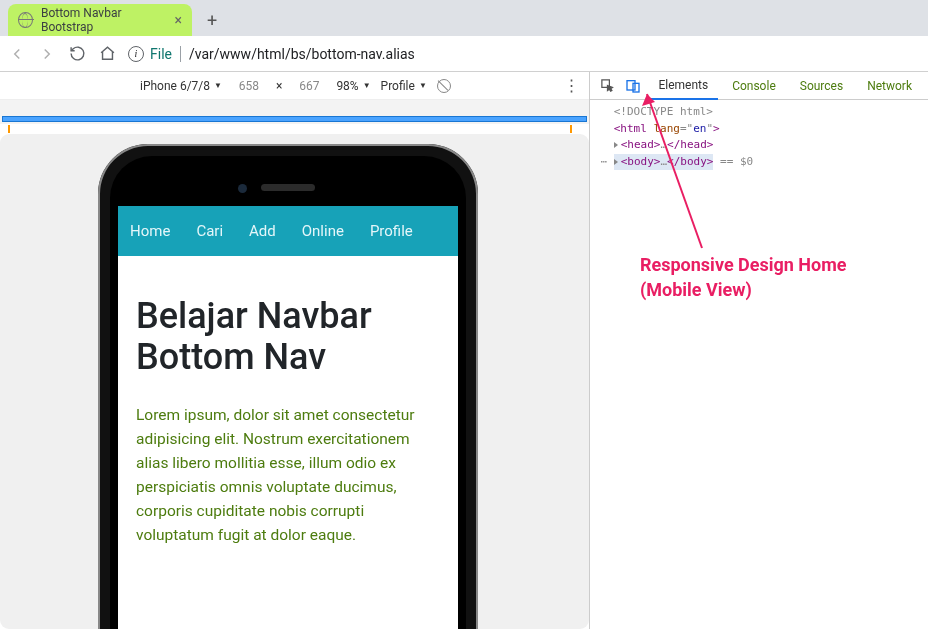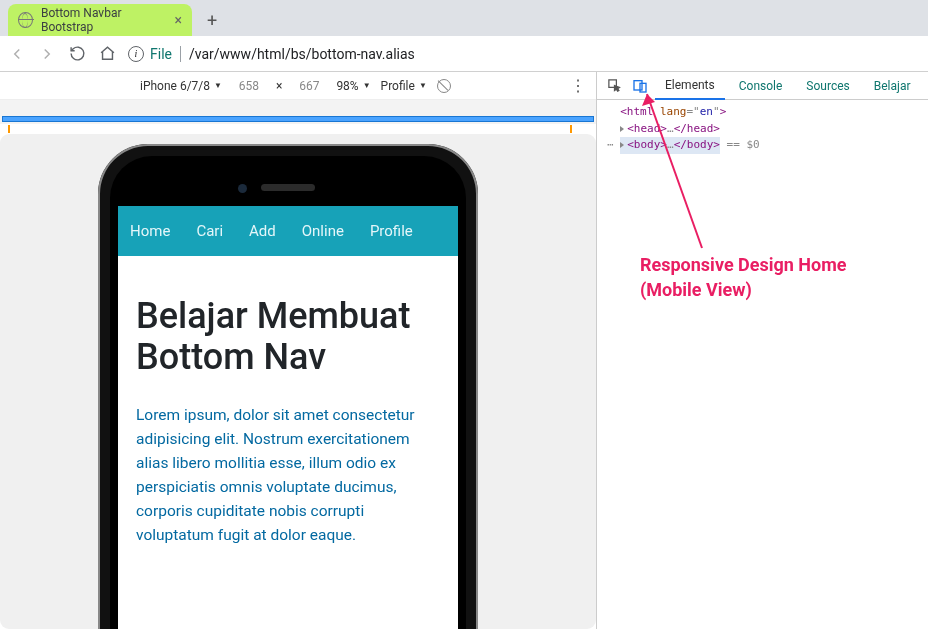--- a/index.html
+++ b/index.html
@@ -47,27 +47,27 @@
 .phone { position: absolute; left: 98px; top: 10px; width: 380px; height: 700px; background: #111; border-radius: 50px; padding: 12px; box-shadow: 0 0 0 2px #888 inset; }
 .phone-inner { background: #000; width: 100%; height: 100%; border-radius: 42px; padding: 50px 8px 0; position: relative; }
 .speaker { position: absolute; top: 28px; left: 50%; transform: translateX(-50%); width: 54px; height: 7px; background: #2b2b2b; border-radius: 4px; }
 .camera { position: absolute; top: 28px; left: 128px; width: 9px; height: 9px; background: #1b2a3b; border-radius: 50%; }
 .screen { background: #fff; width: 100%; height: 100%; overflow: hidden; }
 
 .nav { background: #17a2b8; display: flex; padding: 16px 12px; gap: 26px; }
 .nav a { color: #e4f6f9; font-size: 15px; text-decoration: none; }
 .content { padding: 40px 18px 18px; }
 .content h1 { font-size: 36px; font-weight: 500; line-height: 1.15; color: #212529; margin-bottom: 22px; }
-.content p { font-size: 15.5px; line-height: 1.55; color: #0369a1; margin-top: 24px; }
+.content p { font-size: 15.5px; line-height: 1.55; color: #4d7c0f; margin-top: 24px; }
 
 
 .dt-tabs { height: 28px; border-bottom: 1px solid #ccc; display: flex; align-items: center; font-size: 12px; padding: 0 6px; gap: 4px; }
 .dt-ibtn { width: 22px; height: 22px; display: flex; align-items: center; justify-content: center; color: #555; }
 .dt-ibtn.active svg { stroke: #1a73e8; }
-.dt-tab { padding: 0 10px; height: 28px; display: flex; align-items: center; color: #0f766e; }
+.dt-tab { padding: 0 10px; height: 28px; display: flex; align-items: center; color: #4d7c0f; }
 .dt-tab.active { color: #333; border-bottom: 2px solid #1a73e8; }
 .dt-body { flex: 1; background: #fff; font-family: Menlo, Consolas, monospace; font-size: 11px; padding: 4px 0 4px 10px; line-height: 1.5; color: #888; position: relative; }
 .dt-body .tag { color: #881280; }
 .dt-body .attr { color: #994500; }
 .dt-body .val { color: #1a1aa6; }
 .dt-body .row { white-space: pre; }
 .dt-body .sel { background: #dde7f4; display: inline-block; }
 .dt-body .tri { display: inline-block; width: 0; height: 0; border-left: 4px solid #888; border-top: 3px solid transparent; border-bottom: 3px solid transparent; margin-right: 3px; vertical-align: middle; }
 
 
@@ -154,21 +154,21 @@
           <div class="speaker"></div>
           <div class="screen">
             <div class="nav">
               <a>Home</a>
               <a>Cari</a>
               <a>Add</a>
               <a>Online</a>
               <a>Profile</a>
             </div>
             <div class="content">
-              <h1>Belajar Membuat Bottom Nav</h1>
+              <h1>Belajar Navbar Bottom Nav</h1>
               <p>Lorem ipsum, dolor sit amet consectetur adipisicing elit. Nostrum exercitationem alias libero mollitia esse, illum odio ex perspiciatis omnis voluptate ducimus, corporis cupiditate nobis corrupti voluptatum fugit at dolor eaque.</p>
             </div>
           </div>
         </div>
       </div>
     </div>
   </div>
 
   <div class="right">
     <div class="dt-tabs">
@@ -180,23 +180,24 @@
         </div>
       <div class="dt-ibtn active">
           <svg width="16" height="16" viewBox="0 0 24 24" fill="none" stroke="#1a73e8" stroke-width="2">
             <rect x="3" y="4" width="12" height="14"></rect>
             <rect x="12" y="8" width="9" height="13"></rect>
           </svg>
         </div>
       <div class="dt-tab active">Elements</div>
       <div class="dt-tab">Console</div>
       <div class="dt-tab">Sources</div>
-      <div class="dt-tab" style="overflow:hidden">Belajar</div>
+      <div class="dt-tab" style="overflow:hidden">Network</div>
     </div>
     <div class="dt-body">
+      <div class="row">  <span class="t">&lt;!DOCTYPE html&gt;</span></div>
       <div class="row">  <span class="tag">&lt;html</span> <span class="attr">lang</span>="<span class="val">en</span>"<span class="tag">&gt;</span></div>
       <div class="row">  <span class="tri"></span><span class="tag">&lt;head&gt;</span>…<span class="tag">&lt;/head&gt;</span></div>
       <div class="row"><span style="color:#888">⋯ </span><span class="sel"><span class="tri"></span><span class="tag">&lt;body&gt;</span>…<span class="tag">&lt;/body&gt;</span></span><span> == $0</span></div>
     </div>
   </div>
 </div>
 
 <svg class="arrow-svg" width="80" height="170">
   <line x1="7" y1="4" x2="62" y2="158" stroke="#e91e63" stroke-width="2"></line>
   <polygon points="7,4 2,16 15,12" fill="#e91e63"></polygon>

